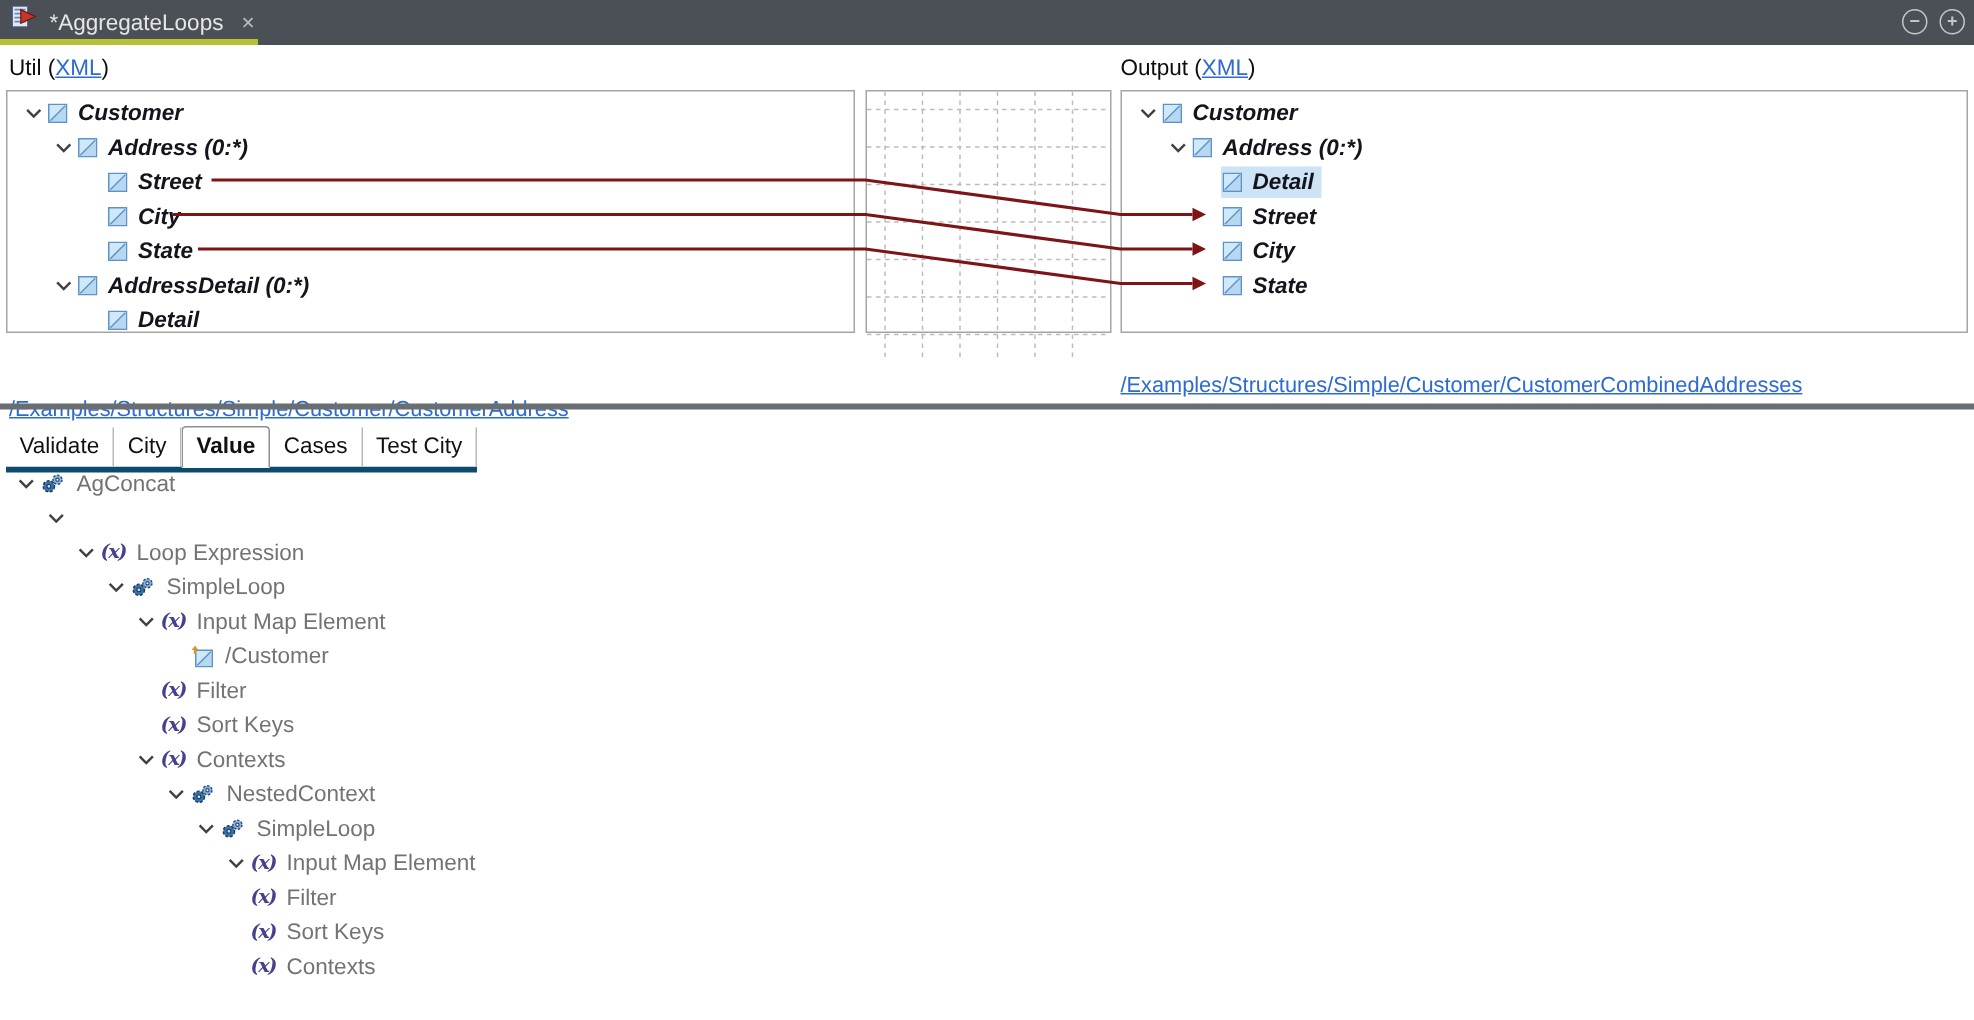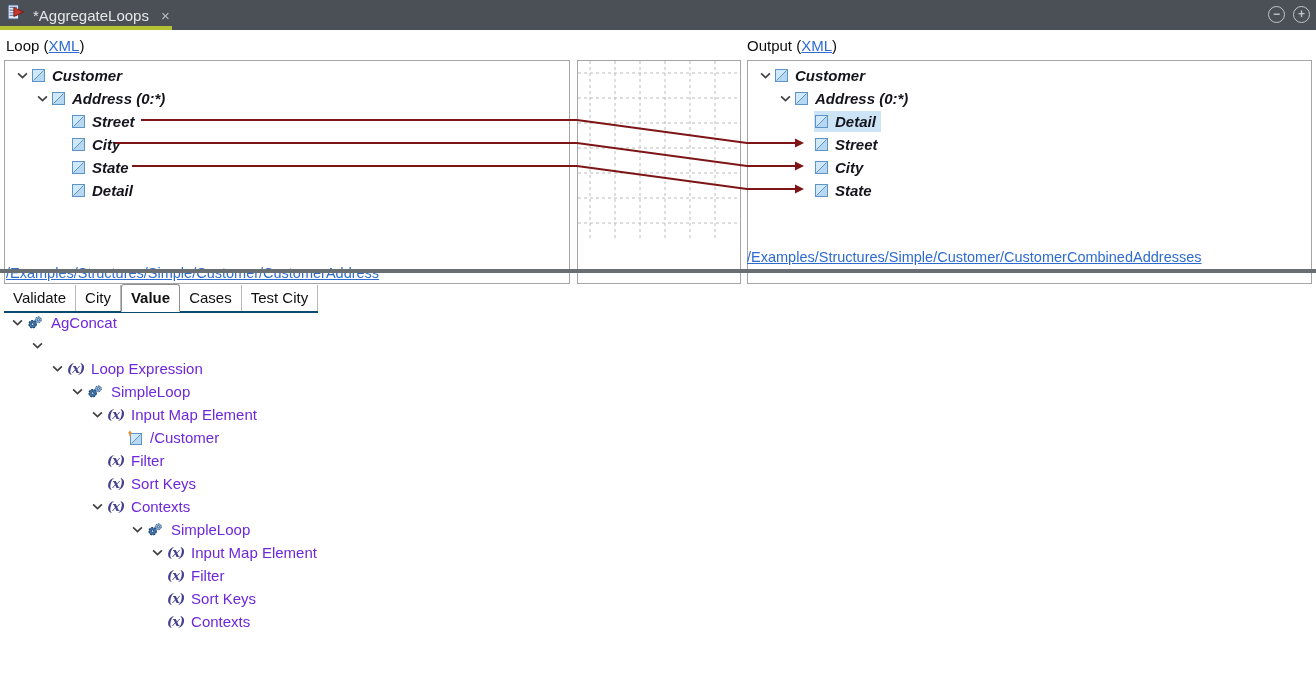--- a/index.html
+++ b/index.html
@@ -16,46 +16,46 @@
   .win-controls{position:absolute;right:6px;top:6px;display:flex;gap:8px;}
   .circle-btn{width:15px;height:15px;border:1.5px solid #c2c6c9;border-radius:50%;color:#c2c6c9;
               font-size:12px;line-height:14px;text-align:center;font-weight:bold;}
 
   
   .panel-label{position:absolute;top:37px;font-size:15px;color:#0d0d0d;white-space:nowrap;}
   .panel-label a, .res-link{color:#2e6bd0;text-decoration:underline;cursor:pointer;}
   .res-link{position:absolute;top:249px;font-size:14.5px;white-space:nowrap;}
 
   
-  .mpanel{position:absolute;top:60px;height:224px;background:#fff;border:1px solid #a5a5a5;box-sizing:border-box;}
+  .mpanel{position:absolute;top:60px;height:162px;background:#fff;border:1px solid #a5a5a5;box-sizing:border-box;}
   #input-panel{left:4px;width:566px;}
   #map-canvas{left:577px;width:164px;}
   #output-panel{left:747px;width:565px;}
   .tree-host{padding-top:3px;}
 
   
   .trow{display:flex;align-items:center;height:23px;white-space:nowrap;}
   .expander{width:18px;min-width:18px;display:flex;align-items:center;justify-content:center;}
   .tinner{display:flex;align-items:center;gap:7px;padding:2px 5px 2px 1px;}
   .trow.selected .tinner{background:#cde4f7;}
   .ticon{display:flex;align-items:center;}
   .map-tree .tlabel{font-weight:bold;font-style:italic;font-size:15px;color:#14141c;}
-  .value-tree .tlabel{font-size:15px;color:#6d28d9;}
+  .value-tree .tlabel{font-size:15px;color:#737373;}
   .fx-glyph{font-family:"DejaVu Serif",serif;font-style:italic;font-weight:bold;
             font-size:13px;color:#45418e;letter-spacing:-1px;}
   #value-tree{position:absolute;left:0;top:311px;}
 
   
   .overlay{position:absolute;left:0;top:60px;pointer-events:none;z-index:5;}
 
   
   .splitter{position:absolute;left:0;top:269px;width:1316px;height:4px;background:#696e72;cursor:row-resize;}
 
   
-  .tabstrip{position:absolute;left:4px;top:284px;display:flex;border-bottom:2px solid #0c4a6e;
+  .tabstrip{position:absolute;left:4px;top:284px;display:flex;border-bottom:4px solid #0c4a6e;
             width:fit-content;align-items:flex-end;}
   .tab-item{padding:3px 9px 4px 9px;font-size:15px;color:#111;border-right:1px solid #b9b9b9;
             line-height:19px;cursor:pointer;background:#fff;}
   .tab-item.active{font-weight:bold;border:1px solid #8f8f8f;border-bottom:1px solid #fff;
                    margin-bottom:-1px;border-radius:3px 3px 0 0;}
 </style>
 </head>
 <body>
 
 <div id="app">
@@ -73,21 +73,21 @@
       <span class="doc-tab-close">×</span>
     </div>
     <div class="tab-underline"></div>
     <div class="win-controls">
       <div class="circle-btn">−</div>
       <div class="circle-btn">+</div>
     </div>
   </div>
 
   <div class="panel-label" style="left:6px;">
-    <span>Loop (</span><a>XML</a><span>)</span>
+    <span>Util (</span><a>XML</a><span>)</span>
   </div>
   <div class="panel-label" style="left:747px;">
     <span>Output (</span><a>XML</a><span>)</span>
   </div>
 
   <div class="mpanel" id="input-panel">
     <div class="tree-host map-tree">
         <div class="trow" style="padding-left: 8px;">
     <span class="expander">
       <svg width="11" height="7" viewBox="0 0 10 6">
@@ -169,20 +169,38 @@
     <span class="tinner">
       <span class="ticon">
         <svg width="13" height="13" viewBox="0 0 13 13">
           <rect x="0.5" y="0.5" width="12" height="12" fill="#cfe9fb" stroke="#5d93c6"></rect>
           <path d="M1,12 L12,12 L12,1 Z" fill="#a9cdec" opacity="0.6"></path>
           <path d="M1.5,11.5 L11.5,1.5" stroke="#5d93c6" stroke-width="1" fill="none"></path>
         </svg>
       </span>
 
       <span class="tlabel">State</span>
+    </span>
+  </div>
+        <div class="trow" style="padding-left: 28px;">
+    <span class="expander">
+      <svg width="11" height="7" viewBox="0 0 10 6">
+              <path d="M1,1 L5,5 L9,1" fill="none" stroke="#404040" stroke-width="1.5"></path>
+            </svg>
+    </span>
+    <span class="tinner">
+      <span class="ticon">
+        <svg width="13" height="13" viewBox="0 0 13 13">
+          <rect x="0.5" y="0.5" width="12" height="12" fill="#cfe9fb" stroke="#5d93c6"></rect>
+          <path d="M1,12 L12,12 L12,1 Z" fill="#a9cdec" opacity="0.6"></path>
+          <path d="M1.5,11.5 L11.5,1.5" stroke="#5d93c6" stroke-width="1" fill="none"></path>
+        </svg>
+      </span>
+
+      <span class="tlabel">AddressDetail (0:*)</span>
     </span>
   </div>
         <div class="trow" style="padding-left: 48px;">
     <span class="expander" style="visibility: hidden;">
       <svg width="11" height="7" viewBox="0 0 10 6">
               <path d="M1,1 L5,5 L9,1" fill="none" stroke="#404040" stroke-width="1.5"></path>
             </svg>
     </span>
     <span class="tinner">
       <span class="ticon">
@@ -484,37 +502,57 @@
       <svg width="11" height="7" viewBox="0 0 10 6">
             <path d="M1,1 L5,5 L9,1" fill="none" stroke="#404040" stroke-width="1.5"></path>
           </svg>
     </span>
     <span class="tinner">
 
       <span class="ticon fx-glyph">(x)</span>
       <span class="tlabel">Contexts</span>
     </span>
   </div>
-      <div class="trow" style="padding-left: 128px;">
+      <div class="trow" style="padding-left: 108px;">
     <span class="expander">
       <svg width="11" height="7" viewBox="0 0 10 6">
             <path d="M1,1 L5,5 L9,1" fill="none" stroke="#404040" stroke-width="1.5"></path>
           </svg>
     </span>
     <span class="tinner">
 
       <span class="ticon">
         <svg width="17" height="15" viewBox="0 0 17 15">
           <circle cx="11.3" cy="4.8" r="3" fill="#8fb3d9" stroke="#27507e" stroke-width="1" stroke-dasharray="1.6,1.1"></circle>
           <circle cx="11.3" cy="4.8" r="1.1" fill="#eef4fa" stroke="#27507e" stroke-width="0.8"></circle>
           <circle cx="5.6" cy="9.2" r="3.7" fill="#3f74ab" stroke="#1c3f66" stroke-width="1.1" stroke-dasharray="1.9,1.2"></circle>
           <circle cx="5.6" cy="9.2" r="1.3" fill="#cfe0f0" stroke="#1c3f66" stroke-width="0.8"></circle>
         </svg>
       </span>
 
+      <span class="tlabel">NestedContext</span>
+    </span>
+  </div>
+      <div class="trow" style="padding-left: 128px;">
+    <span class="expander">
+      <svg width="11" height="7" viewBox="0 0 10 6">
+            <path d="M1,1 L5,5 L9,1" fill="none" stroke="#404040" stroke-width="1.5"></path>
+          </svg>
+    </span>
+    <span class="tinner">
+
+      <span class="ticon">
+        <svg width="17" height="15" viewBox="0 0 17 15">
+          <circle cx="11.3" cy="4.8" r="3" fill="#8fb3d9" stroke="#27507e" stroke-width="1" stroke-dasharray="1.6,1.1"></circle>
+          <circle cx="11.3" cy="4.8" r="1.1" fill="#eef4fa" stroke="#27507e" stroke-width="0.8"></circle>
+          <circle cx="5.6" cy="9.2" r="3.7" fill="#3f74ab" stroke="#1c3f66" stroke-width="1.1" stroke-dasharray="1.9,1.2"></circle>
+          <circle cx="5.6" cy="9.2" r="1.3" fill="#cfe0f0" stroke="#1c3f66" stroke-width="0.8"></circle>
+        </svg>
+      </span>
+
       <span class="tlabel">SimpleLoop</span>
     </span>
   </div>
       <div class="trow" style="padding-left: 148px;">
     <span class="expander">
       <svg width="11" height="7" viewBox="0 0 10 6">
             <path d="M1,1 L5,5 L9,1" fill="none" stroke="#404040" stroke-width="1.5"></path>
           </svg>
     </span>
     <span class="tinner">

